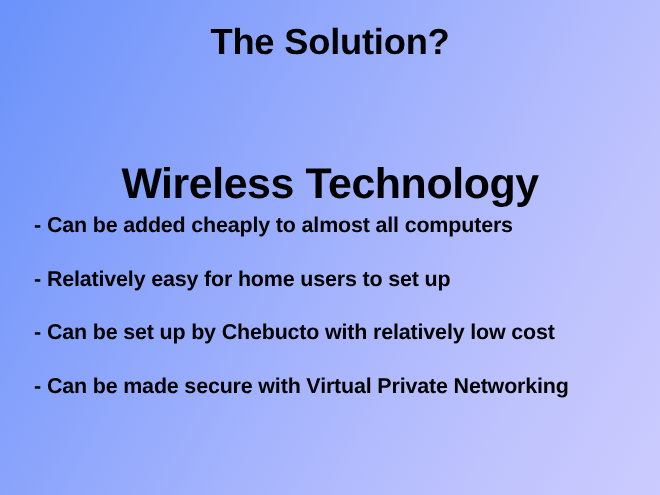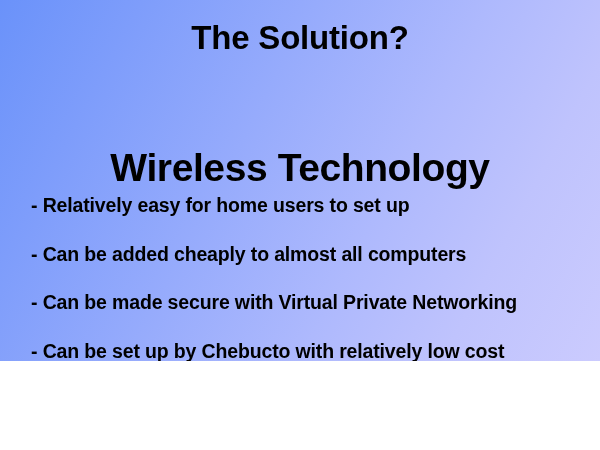--- a/index.html
+++ b/index.html
@@ -9,21 +9,21 @@
   body {
     width: 600px;
     height: 450px;
     overflow: hidden;
     font-family: "Liberation Sans", sans-serif;
   }
 
   #slide {
     position: relative;
     width: 600px;
-    height: 361px;
+    height: 450px;
     box-sizing: border-box;
     background: linear-gradient(118deg,
         #6a92fa 0%,
         #7e9dfb 18%,
         #96abfc 40%,
         #aeb9fd 62%,
         #bfc3fd 80%,
         #cbcbfe 100%);
     color: #000000;
     overflow: hidden;
@@ -98,33 +98,33 @@
 
   <div id="title-block">
     <div id="slide-title">The Solution?</div>
     <div id="slide-subtitle">Wireless Technology</div>
   </div>
 
   <div id="bullet-list">
 
     <div class="bullet-item">
       <span class="dash">-</span>
+      <span class="bullet-text">Can be added cheaply to almost all computers</span>
+    </div>
+
+    <div class="bullet-item">
+      <span class="dash">-</span>
       <span class="bullet-text">Relatively easy for home users to set up</span>
     </div>
 
     <div class="bullet-item">
       <span class="dash">-</span>
-      <span class="bullet-text">Can be added cheaply to almost all computers</span>
+      <span class="bullet-text">Can be set up by Chebucto with relatively low cost</span>
     </div>
 
     <div class="bullet-item">
       <span class="dash">-</span>
       <span class="bullet-text">Can be made secure with Virtual Private Networking</span>
     </div>
 
-    <div class="bullet-item">
-      <span class="dash">-</span>
-      <span class="bullet-text">Can be set up by Chebucto with relatively low cost</span>
-    </div>
-
   </div>
 
 </div>
 
 </body></html>

